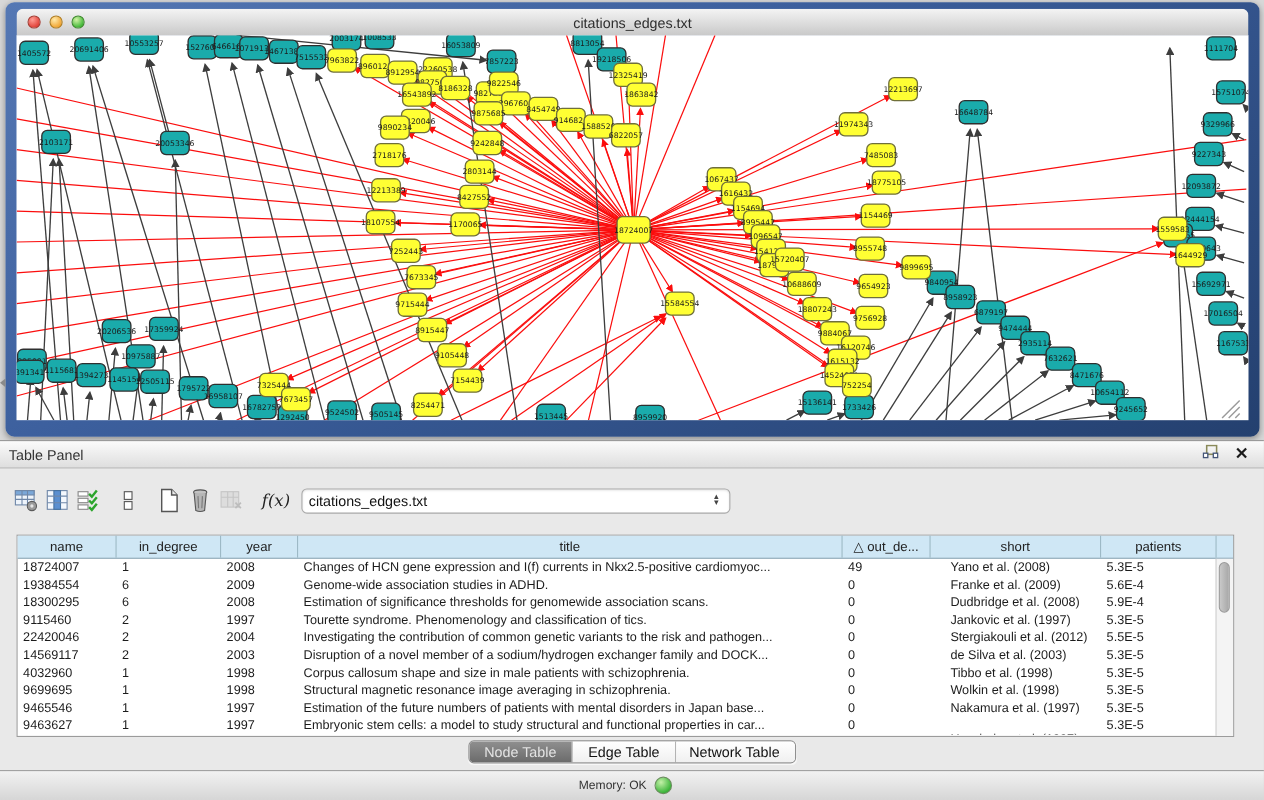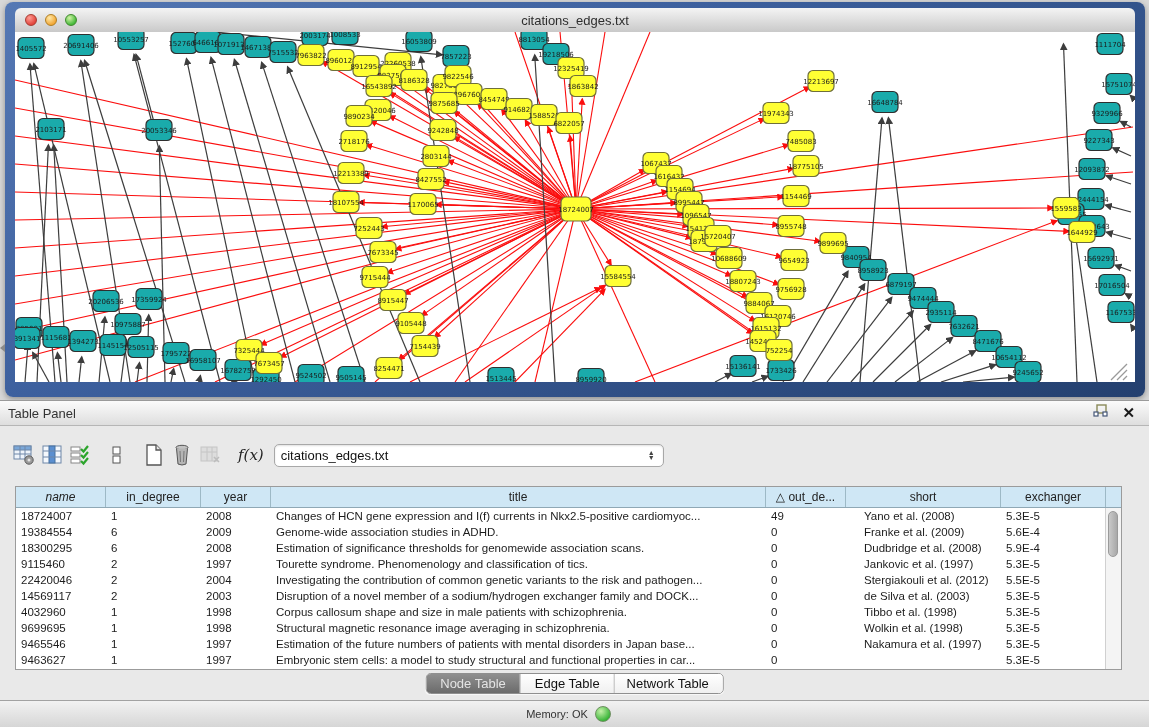--- a/index.html
+++ b/index.html
@@ -540,27 +540,27 @@
       <span class="val">citations_edges.txt</span>
       <span class="stepper">
           <span>▲</span>
           <span>▼</span>
         </span>
     </div>
   </div>
 
   <div class="grid">
     <div class="hdr" id="tbl-hdr">
-        <div class="hcell" style="width: 90px; font-style: italic;">name</div>
+        <div class="hcell" style="width: 90px;">name</div>
         <div class="hcell" style="width: 95px;">in_degree</div>
         <div class="hcell" style="width: 70px;">year</div>
         <div class="hcell" style="width: 495px;">title</div>
         <div class="hcell" style="width: 80px;">△ out_de...</div>
         <div class="hcell" style="width: 155px;">short</div>
-        <div class="hcell" style="width: 105px;">exchanger</div>
+        <div class="hcell" style="width: 105px;">patients</div>
       </div>
     <div class="rows" id="tbl-rows">
         <div class="trow">
           <div class="tcell" style="width: 90px;">18724007</div>
           <div class="tcell" style="width: 95px;">1</div>
           <div class="tcell" style="width: 70px;">2008</div>
           <div class="tcell" style="width: 495px;">Changes of HCN gene expression and I(f) currents in Nkx2.5-positive cardiomyoc...</div>
           <div class="tcell" style="width: 80px;">49</div>
           <div class="tcell" style="width: 155px; padding-left: 18px;">Yano et al. (2008)</div>
           <div class="tcell" style="width: 105px;">5.3E-5</div>

